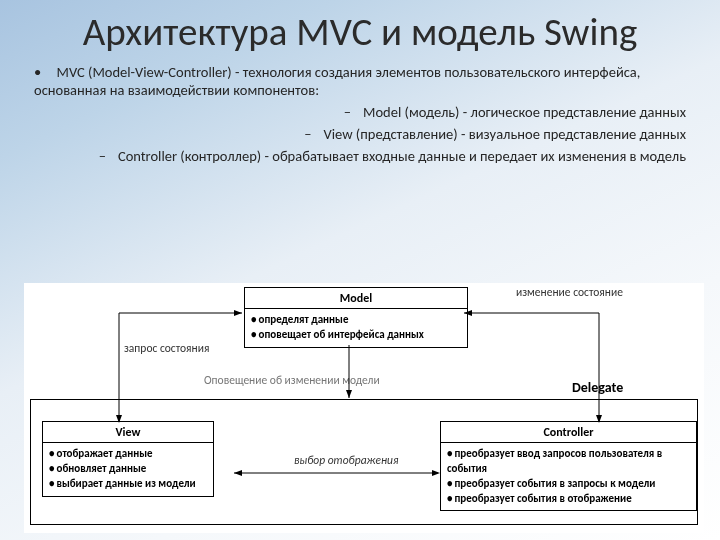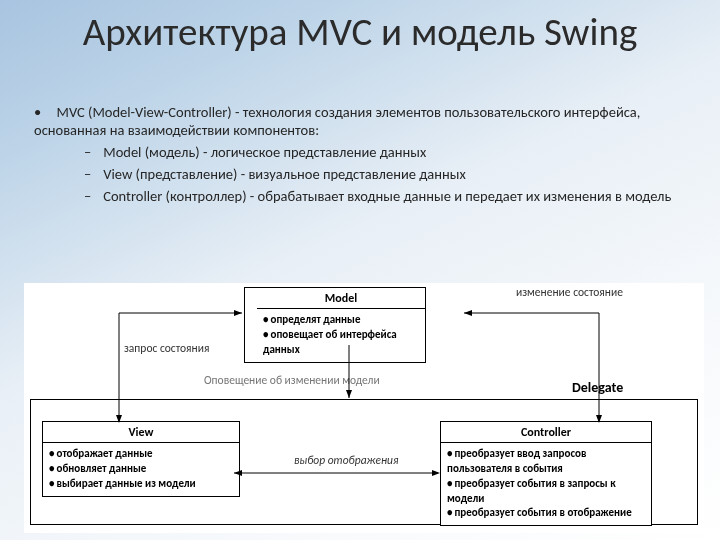--- a/index.html
+++ b/index.html
@@ -16,27 +16,26 @@
     font-size: 39px;
     font-weight: 400;
     color: #2b2b2b;
     padding: 8px 40px 4px 40px;
     line-height: 1.25;
   }
   .content {
     padding: 2px 34px 0 34px;
     font-size: 14.5px;
     color: #262626;
-    margin-top: 40px;
   }
   .content ul { list-style: none; }
   .content > ul > li { margin-bottom: 2px; }
   .content > ul > li::before { content: "•"; margin-right: 12px; }
   .lead { text-align: justify; display: inline; }
-  .sub { padding-left: 50px; margin-top: 4px; }
+  .sub { padding-left: 50px; margin-top: 4px; text-align: right; }
   .sub li { margin-bottom: 4px; }
   .sub li::before { content: "–"; margin-right: 12px; }
 
   .diagram {
     position: absolute;
     left: 24px;
     top: 283px;
     width: 680px;
     height: 250px;
     background: #fff;
@@ -51,23 +50,23 @@
     text-align: center;
     font-weight: bold;
     border-bottom: 1px solid #000;
     padding: 3px 0;
     font-size: 12px;
   }
   .box ul { list-style: none; padding: 4px 6px; }
   .box li::before { content: "•"; margin-right: 2px; }
   .box li { line-height: 1.35; font-weight: bold; }
 
-  .model { left: 220px; top: 4px; width: 182px; padding-left: 12px; }
-  .view  { left: 18px;  top: 138px; width: 198px; }
-  .ctrl  { left: 416px; top: 138px; width: 212px; }
+  .model { left: 220px; top: 4px; width: 224px; }
+  .view  { left: 18px;  top: 138px; width: 172px; }
+  .ctrl  { left: 416px; top: 138px; width: 257px; }
 
   .delegate-frame {
     position: absolute;
     left: 6px; top: 116px; width: 668px; height: 126px;
     border: 1px solid #000;
   }
   .delegate-label {
     position: absolute;
     left: 548px; top: 96px;
     font-weight: bold;

